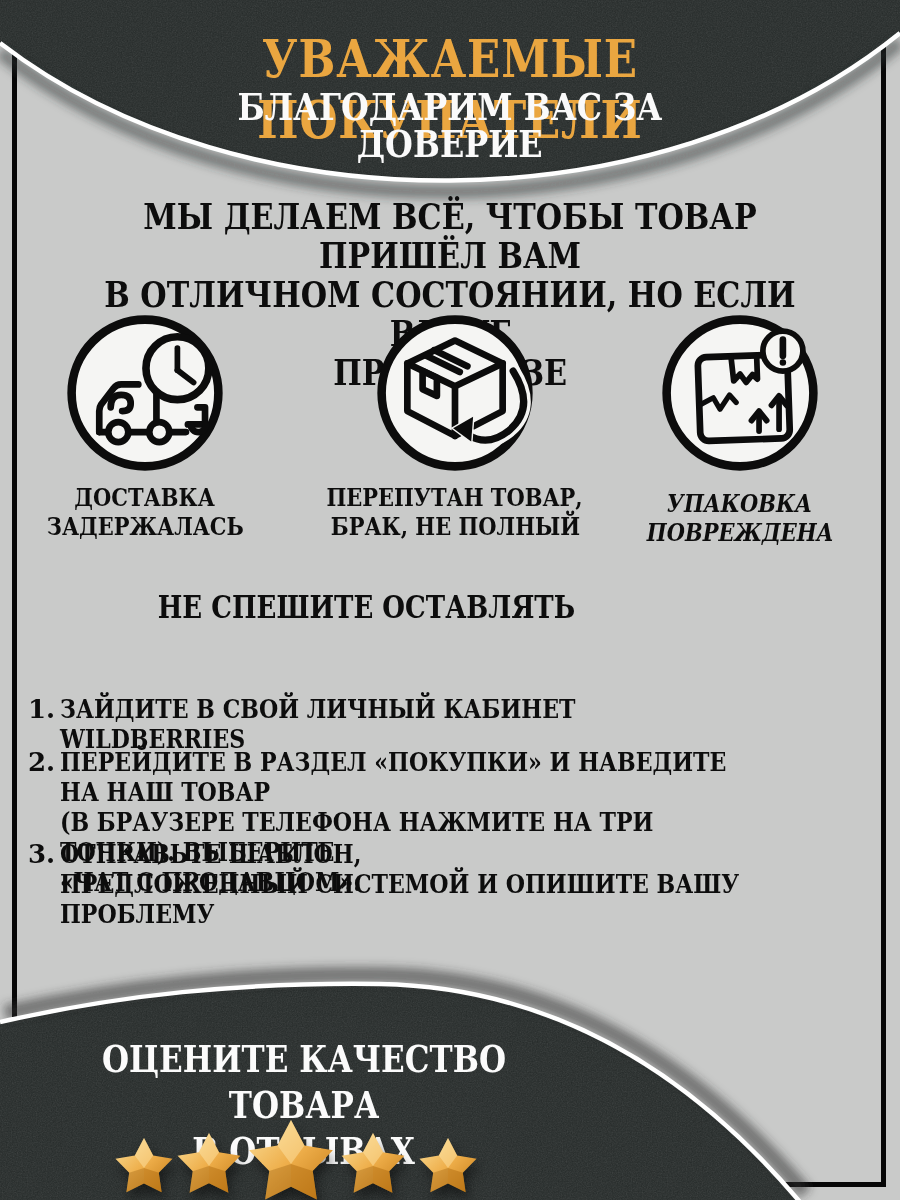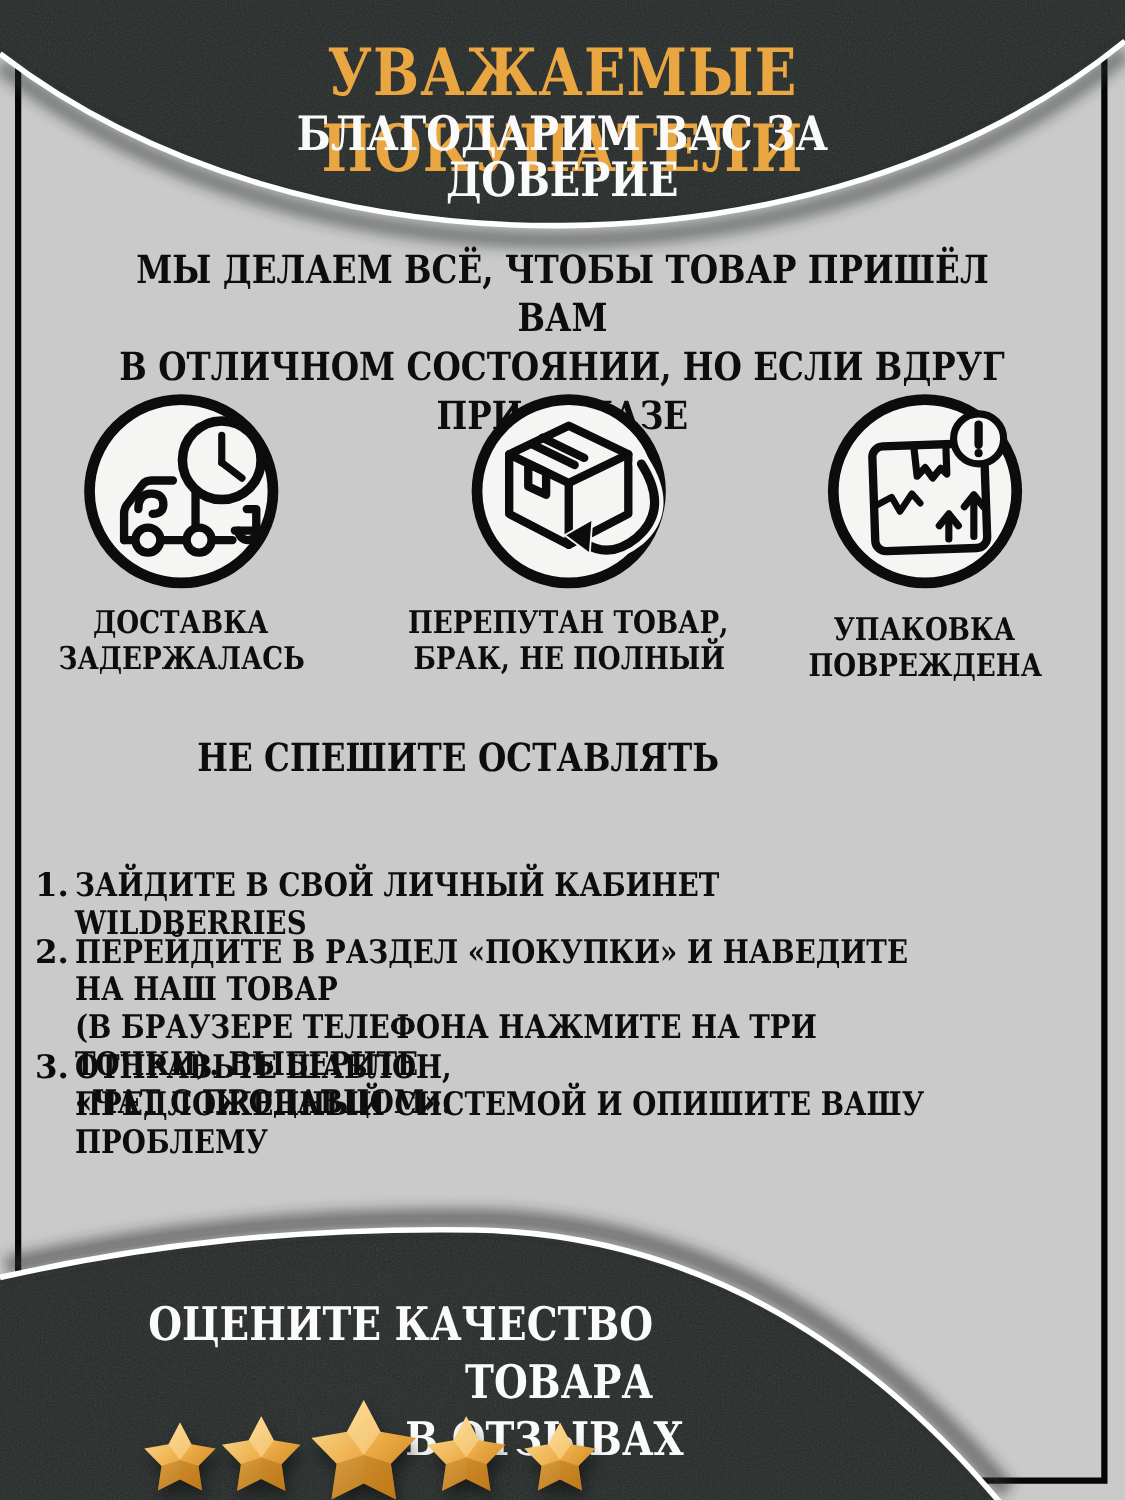--- a/index.html
+++ b/index.html
@@ -5,34 +5,34 @@
   html,body{margin:0;padding:0;}
   .page{position:relative;width:900px;height:1200px;background:#c9cac9;overflow:hidden;
         font-family:"DejaVu Serif","Liberation Serif",serif;font-weight:bold;color:#0d0d0d;}
   .frame{position:absolute;left:12px;top:12px;width:864px;height:1165px;border:5px solid #060606;z-index:1;}
   .shapes{position:absolute;left:0;top:0;z-index:2;}
   .layer{position:absolute;z-index:3;}
   .cx{display:inline-block;transform:scaleX(.84);transform-origin:center top;}
   .cxl{display:inline-block;transform:scaleX(.85);transform-origin:left top;}
   .title{top:28px;left:0;width:900px;text-align:center;font-size:52px;letter-spacing:1px;color:#eaa640;}
   .sub{top:88px;left:0;width:900px;text-align:center;font-size:38px;line-height:37px;color:#fafafa;}
-  .intro{top:197px;left:0;width:900px;text-align:center;font-size:31px;line-height:39px;}
+  .intro{top:197px;left:0;width:900px;text-align:center;font-size:36px;line-height:39px;}
   .issue{top:312px;text-align:center;}
   .issue.i1{left:-10px;width:310px;}
   .issue.i2{left:300px;width:310px;}
-  .issue.i3{left:585px;width:310px;}
+  .issue.i3{left:585px;width:310px;font-style:italic;}
   .icon{width:162px;height:162px;display:block;margin:0 auto;}
   .lbl{margin-top:9px;font-size:25px;line-height:29px;}
   .i3 .lbl{margin-top:15px;}
   .warn{top:588px;left:0;width:732px;text-align:center;font-size:31px;line-height:38px;}
   .step{left:28px;width:840px;font-size:26px;line-height:30px;}
   .step .n{position:absolute;left:0;top:0;}
   .step .tl{margin-left:32px;white-space:pre-wrap;}
   .s1{top:694px;} .s2{top:747px;} .s3{top:839px;}
-  .footer{top:1036px;left:0;width:568px;text-align:right;font-size:37px;line-height:46px;color:#fbfbfb;}
+  .footer{top:1036px;left:0;width:568px;text-align:center;font-size:37px;line-height:46px;color:#fbfbfb;padding-left:20px;}
   .stars{position:absolute;left:78px;top:1114px;z-index:3;
          filter:drop-shadow(3px 8px 6px rgba(0,0,0,0.45));}
 </style>
 </head>
 <body>
 
 <div class="page">
 
   <div class="frame"></div>
 

